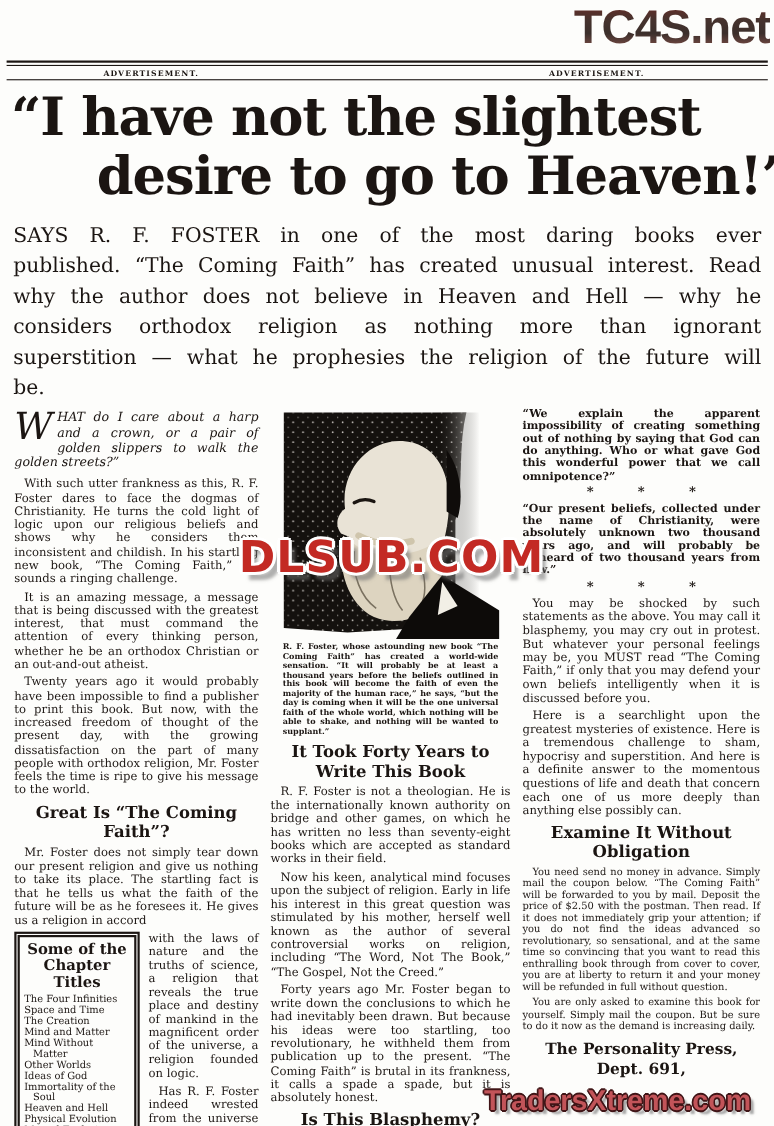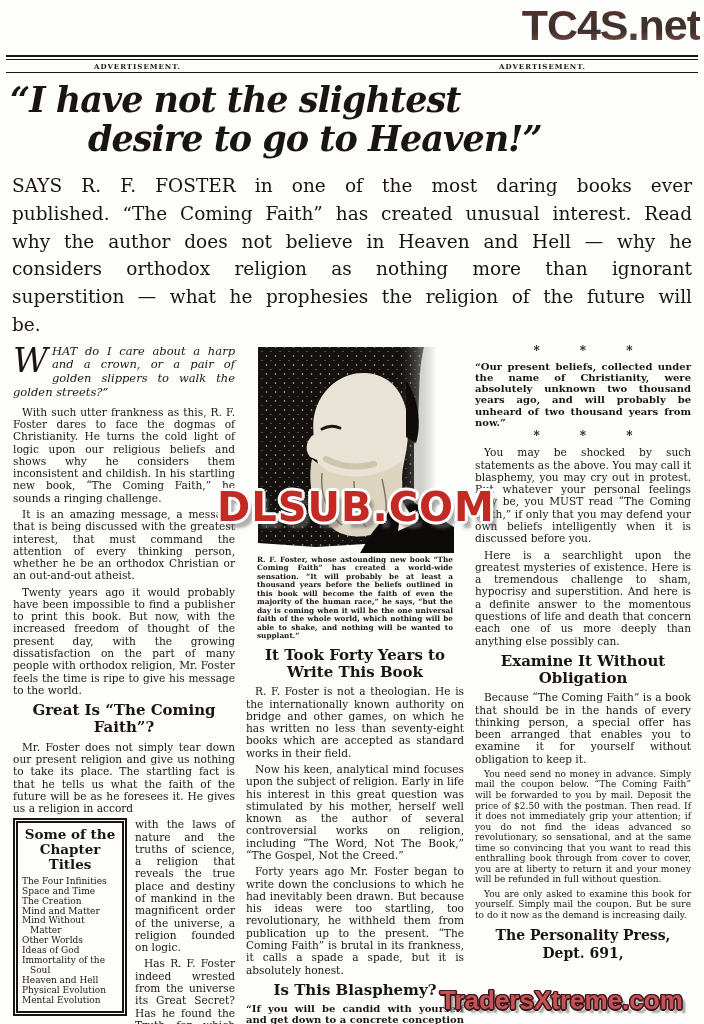--- a/index.html
+++ b/index.html
@@ -34,21 +34,21 @@
       4px 4px 2px rgba(140,140,140,.8);
   }
   
   .masthead { margin-top:55px; padding:0 6px; }
   .rule-double { height:2px; border-top:2px solid #1b1512; border-bottom:1px solid #1b1512; }
   .ad-row { display:flex; font-size:7px; font-weight:bold; letter-spacing:1px; padding:2px 0 1px; }
   .ad-left { margin-left:88px; }
   .ad-right { margin-left:auto; margin-right:112px; }
   .rule-single { border-top:1px solid #1b1512; }
   
-  .headline { font-style:italic; font-weight:bold; font-size:35px; line-height:1.1;
+  .headline { font-weight:bold; font-size:48px; line-height:1.1;
     margin:8px 10px 0; letter-spacing:-1px; white-space:nowrap; }
   .headline .l2 { display:block; padding-left:78px; }
   .deck { font-size:18.5px; line-height:1.5; text-align:justify; text-align-last:justify;
     margin:14px 12px 2px; word-spacing:4px; }
   
   .columns { display:flex; gap:11px; padding:0 13px; margin-top:4px; }
   .col-left { width:222px; flex:none; }
   .col-mid  { width:218px; flex:none; }
   .col-right{ flex:1; min-width:0; }
   p.b { font-size:10.6px; line-height:1.16; text-align:justify; margin:0 0 4px; }
@@ -172,27 +172,27 @@
       <p class="photo-caption">R. F. Foster, whose astounding new book “The Coming Faith” has created a world-wide sensation. “It will probably be at least a thousand years before the beliefs outlined in this book will become the faith of even the majority of the human race,” he says, “but the day is coming when it will be the one universal faith of the whole world, which nothing will be able to shake, and nothing will be wanted to supplant.”</p>
       <h2 class="col-head">It Took Forty Years to Write This Book</h2>
       <p class="b ind">R. F. Foster is not a theologian. He is the internationally known authority on bridge and other games, on which he has written no less than seventy-eight books which are accepted as standard works in their field.</p>
       <p class="b ind">Now his keen, analytical mind focuses upon the subject of religion. Early in life his interest in this great question was stimulated by his mother, herself well known as the author of several controversial works on religion, including “The Word, Not The Book,” “The Gospel, Not the Creed.”</p>
       <p class="b ind">Forty years ago Mr. Foster began to write down the conclusions to which he had inevitably been drawn. But because his ideas were too startling, too revolutionary, he withheld them from publication up to the present. “The Coming Faith” is brutal in its frankness, it calls a spade a spade, but it is absolutely honest.</p>
       <h2 class="col-head">Is This Blasphemy?</h2>
       <p class="bold-quote">“If you will be candid with yourself and get down to a concrete conception of what you call God, you will probably admit that while you speak of Him as a Spirit, your mental vision shadows forth something on the order of a venerable old man with a long beard.”</p>
     </div>
 
     <div class="col-right">
+      <p class="bold-quote">“We explain the apparent impossibility of creating something out of nothing by saying that God can do anything. Who or what gave God this wonderful power that we call omnipotence?”</p>
       <div class="stars">* * *</div>
       <p class="bold-quote">“Our present beliefs, collected under the name of Christianity, were absolutely unknown two thousand years ago, and will probably be unheard of two thousand years from now.”</p>
       <div class="stars">* * *</div>
       <p class="b ind">You may be shocked by such statements as the above. You may call it blasphemy, you may cry out in protest. But whatever your personal feelings may be, you MUST read “The Coming Faith,” if only that you may defend your own beliefs intelligently when it is discussed before you.</p>
       <p class="b ind">Here is a searchlight upon the greatest mysteries of existence. Here is a tremendous challenge to sham, hypocrisy and superstition. And here is a definite answer to the momentous questions of life and death that concern each one of us more deeply than anything else possibly can.</p>
       <h2 class="col-head">Examine It Without Obligation</h2>
-      <p class="b ind">Because “The Coming Faith” is a book that should be in the hands of every thinking person, a special offer has been arranged that enables you to examine it for yourself without obligation to keep it.</p>
       <p class="small-text ind">You need send no money in advance. Simply mail the coupon below. “The Coming Faith” will be forwarded to you by mail. Deposit the price of $2.50 with the postman. Then read. If it does not immediately grip your attention; if you do not find the ideas advanced so revolutionary, so sensational, and at the same time so convincing that you want to read this enthralling book through from cover to cover, you are at liberty to return it and your money will be refunded in full without question.</p>
       <p class="small-text ind">You are only asked to examine this book for yourself. Simply mail the coupon. But be sure to do it now as the demand is increasing daily.</p>
       <div class="publisher">
         <div>The Personality Press, Dept. 691,</div>
 
       </div>
 
     </div>
   </div>
 </div>

